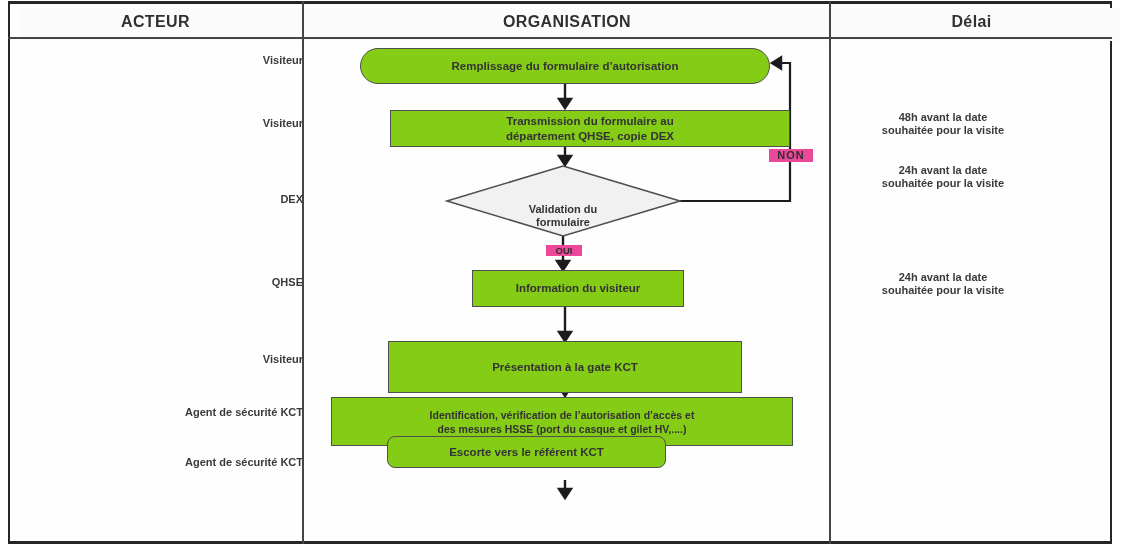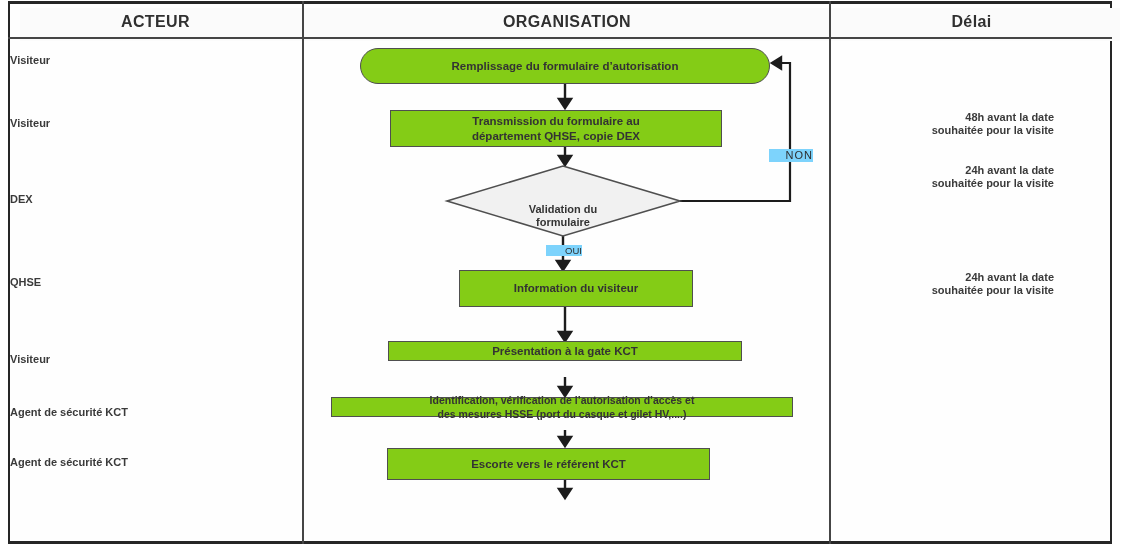--- a/index.html
+++ b/index.html
@@ -35,27 +35,27 @@
     color: #303030; text-align: center; z-index: 2;
   }
   .hdr.c1 { left: 8px;   width: 295px; }
   .hdr.c2 { left: 304px; width: 526px; }
   .hdr.c3 { left: 831px; width: 281px; }
 
   
   .actor {
     position: absolute; left: 10px; width: 293px; height: 14px;
     font-size: 11px; font-weight: bold; color: #3a3a3a;
-    text-align: left; line-height: 14px; z-index: 2;
+    text-align: right; line-height: 14px; z-index: 2;
   }
   
   .delay {
     position: absolute; left: 832px; width: 222px;
     font-size: 11px; font-weight: bold; color: #3a3a3a;
-    text-align: right; line-height: 13px; z-index: 2;
+    text-align: center; line-height: 13px; z-index: 2;
   }
 
   
   .node {
     position: absolute;
     background: #84cc16;
     border: 1.6px solid #4f4f4f;
     display: flex; flex-direction: column;
     align-items: center; justify-content: center;
     text-align: center;
@@ -67,22 +67,22 @@
   .node .small-ref { font-size: 9.5px; letter-spacing: 0.2px; }
   .node.dense { font-size: 10.5px; line-height: 14px; }
 
   .diamond-label {
     position: absolute; left: 463px; top: 188px; width: 200px;
     text-align: center; font-size: 11px; font-weight: bold;
     color: #333333; line-height: 13px; z-index: 3; margin-top: 15px;
   }
   .branch-label {
     position: absolute; z-index: 4;
-    background: #7dd3fc; text-align: right;
-    font-weight: normal; color: #2e2e2e;
+    background: #ec4899; text-align: center;
+    font-weight: bold; color: #2e2e2e;
   }
   .branch-label.oui { left: 546px; top: 245px; width: 36px; font-size: 9.5px; line-height: 11px; }
   .branch-label.non { left: 769px; top: 149px; width: 44px; font-size: 11px; line-height: 13px; letter-spacing: 1px; }
 
   svg.connectors { position: absolute; left: 0; top: 0; z-index: 2; pointer-events: none; }
 </style>
 </head>
 <body>
 
 <div class="screen">
@@ -146,37 +146,37 @@
       <path d="M 680 201 H 790 V 63 H 777" fill="none" stroke-width="2.2"></path>
       <polygon points="772,63 781,57.5 781,68.5"></polygon>
     </g>
     <polygon points="563,166 680,201 563,236 447,201" fill="#f1f1f1" stroke="#4f4f4f" stroke-width="1.6"></polygon>
   </svg>
 
   <div class="node stadium" style="left:360px; top:48px; width:410px; height:36px; line-height:16px;">
     <div>Remplissage  du formulaire d’autorisation</div>
   </div>
 
-  <div class="node" style="left:390px; top:110px; width:332px; height:37px;">
+  <div class="node" style="left:390px; top:110px; width:400px; height:37px;">
     <div>Transmission du formulaire au</div>
     <div>département QHSE, copie DEX</div>
   </div>
 
   <div class="diamond-label">
     <div>Validation du</div>
     <div>formulaire</div>
   </div>
   <div class="branch-label oui">OUI</div>
   <div class="branch-label non">NON</div>
 
-  <div class="node" style="left:459px; top:270px; width:234px; height:37px;">Information du visiteur</div>
+  <div class="node" style="left:472px; top:270px; width:212px; height:37px;">Information du visiteur</div>
 
-  <div class="node" style="left:388px; top:341px; width:354px; height:20px;">Présentation à  la gate KCT</div>
+  <div class="node" style="left:388px; top:341px; width:354px; height:52px;">Présentation à  la gate KCT</div>
 
-  <div class="node dense" style="left:331px; top:397px; width:462px; height:20px;">
+  <div class="node dense" style="left:331px; top:397px; width:462px; height:49px;">
     <div>Identification, vérification de l’autorisation d’accès et</div>
     <div>des mesures  HSSE (port du casque et gilet HV,....)</div>
   </div>
 
-  <div class="node" style="left:387px; top:448px; width:323px; height:32px;">Escorte vers le référent KCT</div>
+  <div class="node" style="left:387px; top:436px; width:279px; height:32px;border-radius:8px;">Escorte vers le référent KCT</div>
 
 
 </div>
 
 </body></html>

